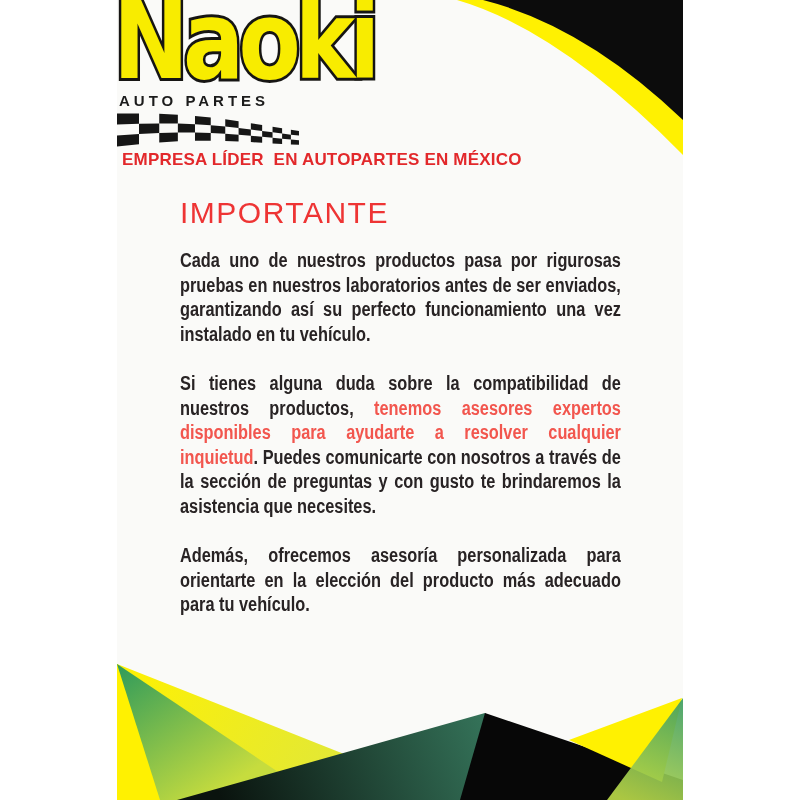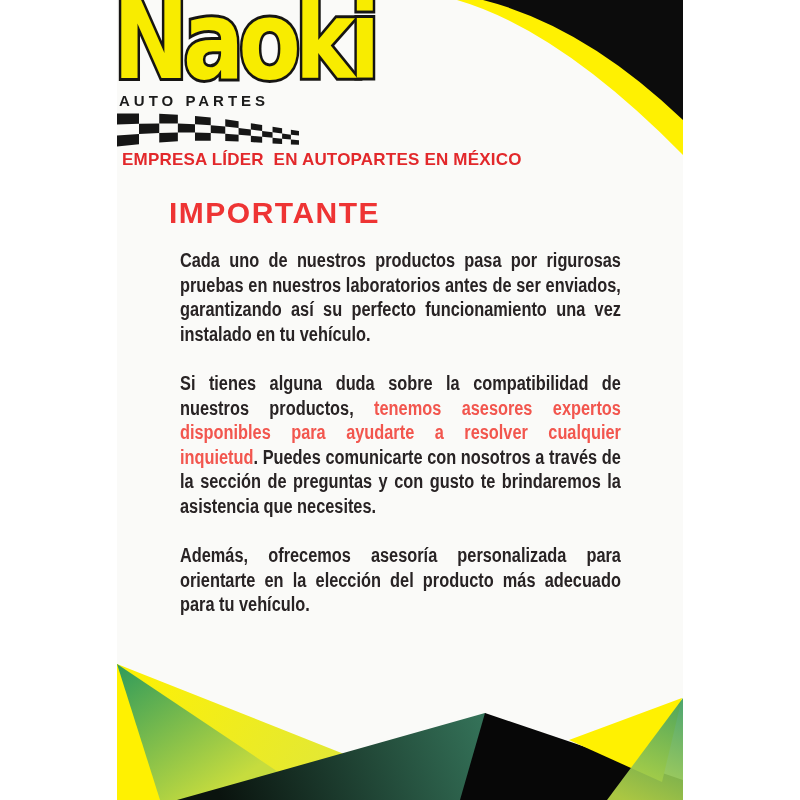--- a/index.html
+++ b/index.html
@@ -50,23 +50,23 @@
     font-size: 17px;
     font-weight: 800;
     color: #e2282b;
     letter-spacing: 0.2px;
     white-space: pre;
   }
 
   
   .heading {
     position: absolute;
-    left: 52px; top: 196px;
+    left: 63px; top: 196px;
     font-size: 30px;
-    font-weight: 700;
+    font-weight: 400;
     letter-spacing: 1.5px;
     color: #ee3434;
   }
   .body-text {
     position: absolute;
     left: 63px; top: 248px;
     width: 540px;
     transform: scaleX(0.8165);
     transform-origin: left top;
     font-size: 20px;

